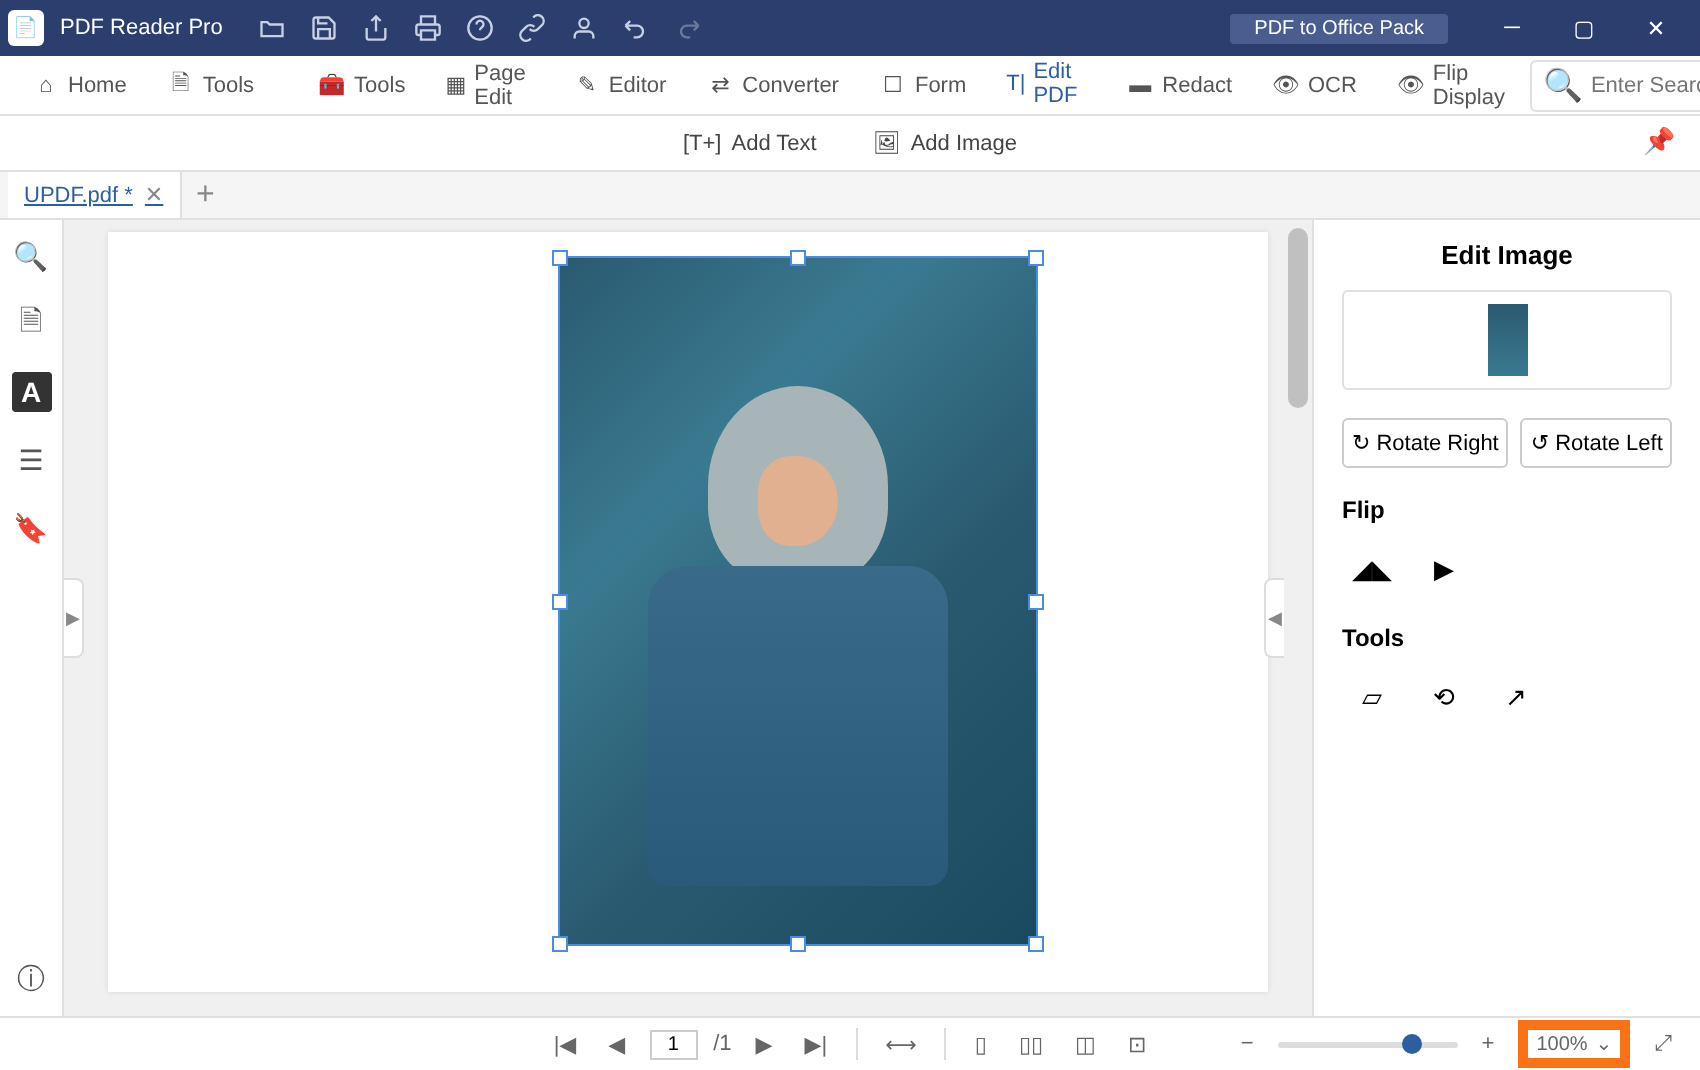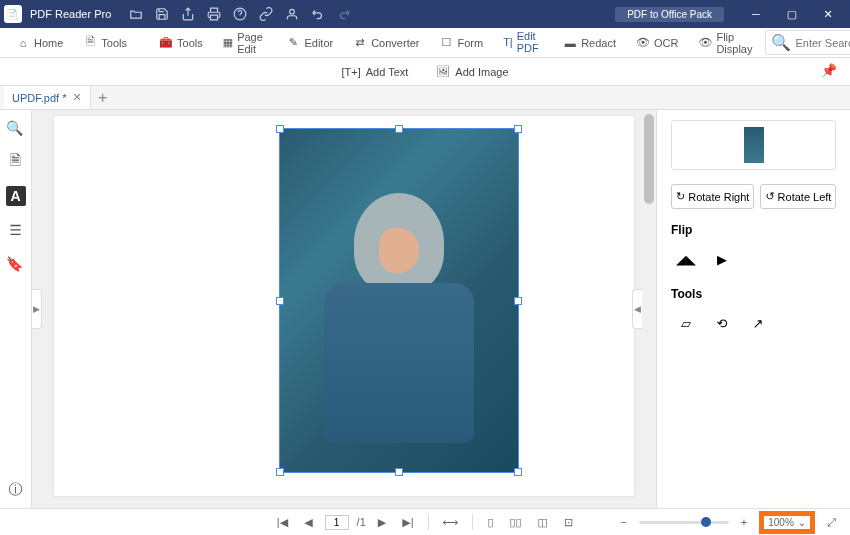--- a/index.html
+++ b/index.html
@@ -25,21 +25,21 @@
 .search-box { margin-left:auto; display:flex; align-items:center; border:1px solid #e0e0e0; border-radius:3px; padding:2px 6px; gap:4px; }
 .search-input { border:none; outline:none; font-size:11px; width:90px; color:#999; }
 
 
 .sub-toolbar { height:28px; background:#fff; border-bottom:1px solid #e0e0e0; display:flex; align-items:center; justify-content:center; gap:16px; position:relative; }
 .sub-item { display:flex; align-items:center; gap:5px; font-size:11px; color:#444; cursor:pointer; padding:4px 6px; }
 .pin-icon { position:absolute; right:12px; top:5px; color:#2c5fa0; cursor:pointer; font-size:13px; }
 
 
 .tabbar { height:24px; background:#f5f5f5; border-bottom:1px solid #e0e0e0; display:flex; align-items:stretch; padding-left:4px; }
-.tab { display:flex; align-items:center; gap:6px; background:#fff; padding:0 8px; font-size:11px; color:#2c5fa0; border-right:1px solid #e0e0e0; cursor:pointer; }
+.tab { display:flex; align-items:center; gap:6px; background:#fff; padding:0 8px; font-size:11px; color:#2c5fa0; border-right:1px solid #e0e0e0; cursor:pointer;text-decoration:underline; }
 .tab-close { color:#888; cursor:pointer; }
 .tab-new { width:24px; display:flex; align-items:center; justify-content:center; color:#888; cursor:pointer; }
 
 
 .main { height:398px; display:flex; }
 .left-sidebar { width:32px; background:#fff; border-right:1px solid #e0e0e0; display:flex; flex-direction:column; align-items:center; padding-top:8px; gap:14px; position:relative; }
 .ls-icon { width:20px; height:20px; display:flex; align-items:center; justify-content:center; color:#555; cursor:pointer; font-size:14px; }
 .ls-icon.active { background:#333; color:#fff; border-radius:2px; }
 .ls-bottom { position:absolute; bottom:8px; }
 
@@ -254,20 +254,21 @@
         <div class="sel-handle sh-br"></div>
       </div>
     </div>
     <div class="expand-handle-r">◀</div>
     <div class="canvas-scroll">
         <div class="canvas-thumb"></div>
       </div>
   </div>
 
   <div class="right-panel">
+    <div class="rp-title">Edit Image</div>
     <div class="rp-thumb">
         <div class="rp-thumb-img"></div>
       </div>
     <div class="rp-row">
       <div class="rp-btn">
           <span>↻</span>
           <span>Rotate Right</span>
         </div>
       <div class="rp-btn">
           <span>↺</span>

